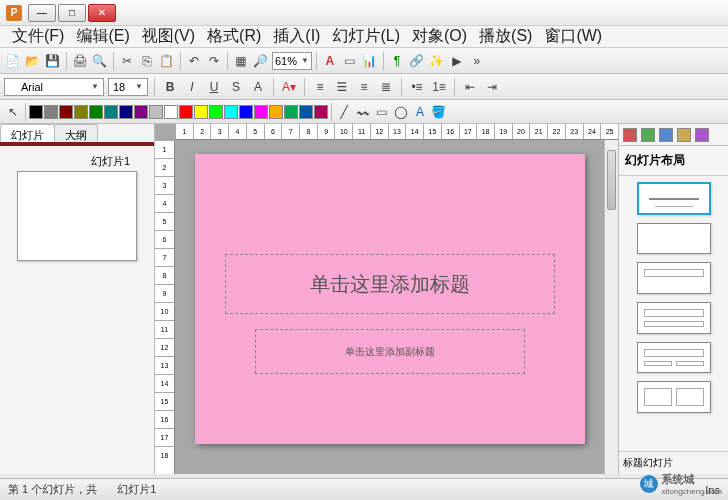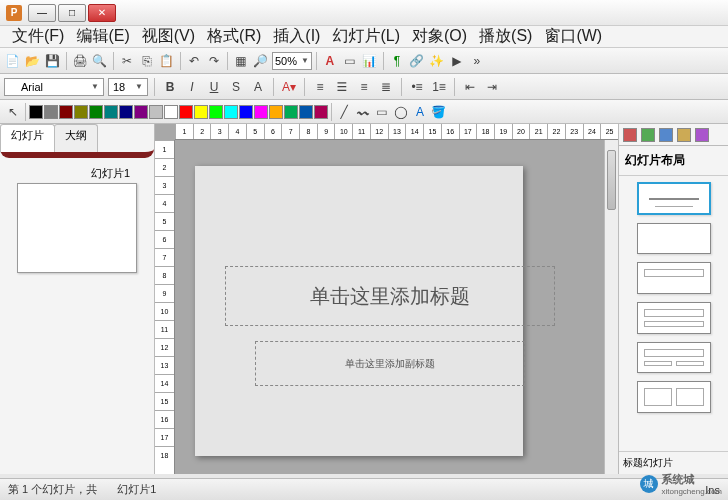--- a/index.html
+++ b/index.html
@@ -19,32 +19,32 @@
 .zoom span.arr { font-size:8px; margin-left:4px; }
 .fontbar { height:26px; background:linear-gradient(#f8f8f8,#e6e6e6); border-bottom:1px solid #bbb; display:flex; align-items:center; padding:0 4px; gap:4px; }
 .combo { display:flex; align-items:center; border:1px solid #999; background:#fff; height:18px; padding:0 4px; font-size:11px; justify-content:space-between; }
 .combo.font { width:100px;padding-left:16px; }
 .combo.size { width:40px; }
 .arr { font-size:8px; color:#555; }
 .colorbar { height:24px; background:linear-gradient(#f8f8f8,#e6e6e6); border-bottom:1px solid #bbb; display:flex; align-items:center; padding:0 4px; gap:1px; }
 .sw { width:14px; height:14px; border:1px solid #888; cursor:pointer; }
 .main { display:flex; height:350px; }
 .leftpane { width:155px; background:#f4f4f4; border-right:1px solid #bbb; display:flex; flex-direction:column; }
-.tabs { display:flex; height:34px; border-bottom:6px solid #7f1d1d;border-radius:9px; }
+.tabs { display:flex; height:22px; border-bottom:4px solid #7f1d1d; }
 .tab { padding:3px 10px; font-size:11px; border:1px solid #bbb; border-bottom:none; background:#fff; border-radius:3px 3px 0 0; margin-right:-1px; cursor:pointer; }
 .tab.inactive { background:#eee; }
 .thumbarea { flex:1; padding:8px; overflow:auto; }
 .thumblabel { text-align:right; font-size:11px; margin-bottom:2px; padding-right:16px; }
 .thumb { width:120px; height:90px; background:#fff; border:1px solid #999; margin:0 auto; box-shadow:1px 1px 2px rgba(0,0,0,.2); cursor:pointer; }
 .center { flex:1; background:#a8a8a8; position:relative; overflow:hidden; }
 .rulerh { position:absolute; top:0; left:20px; right:0; height:16px; background:#fff; border-bottom:1px solid #888; font-size:7px; display:flex; align-items:center; overflow:hidden; }
 .rulerh span { display:inline-block; width:18px; text-align:center; border-left:1px solid #aaa; height:100%; line-height:16px; }
 .rulerv { position:absolute; top:16px; left:0; width:20px; bottom:0; background:#fff; border-right:1px solid #888; font-size:7px; display:flex; flex-direction:column; overflow:hidden; }
 .rulerv span { height:18px; text-align:center; border-top:1px solid #aaa; line-height:18px; }
-.slide { position:absolute; top:30px; left:40px; width:328px; height:290px; background:#e5e5e5; box-shadow:2px 2px 6px rgba(0,0,0,.4);margin-top:12px; }
+.slide { position:absolute; top:30px; left:40px; width:390px; height:290px; background:#f9a8d4; box-shadow:2px 2px 6px rgba(0,0,0,.4); }
 .tbox { position:absolute; border:1px dashed #888; display:flex; align-items:center; justify-content:center; color:#555; cursor:text; }
 .tbox.title { top:100px; left:30px; width:330px; height:60px; font-size:20px; }
 .tbox.sub { top:175px; left:60px; width:270px; height:45px; font-size:10px; }
 .rightpane { width:110px; background:#f4f4f4; border-left:1px solid #bbb; display:flex; flex-direction:column; }
 .ricons { height:22px; border-bottom:1px solid #bbb; display:flex; align-items:center; padding:0 4px; gap:4px; }
 .ricon { width:14px; height:14px; border:1px solid #888; cursor:pointer; }
 .rtitle { font-size:12px; font-weight:bold; padding:6px; border-bottom:1px solid #ccc; }
 .layouts { flex:1; overflow:auto; padding:6px; display:flex; flex-direction:column; gap:8px; align-items:center; }
 .layout { width:74px; height:54px; background:#fff; border:1px solid #888; cursor:pointer; position:relative; box-shadow:1px 1px 2px rgba(0,0,0,.15); }
 .layout.sel { border:2px solid #2a9fd6; }
@@ -93,21 +93,21 @@
   <div class="tb">✂</div>
   <div class="tb">⎘</div>
   <div class="tb">📋</div>
   <div class="sep"></div>
   <div class="tb">↶</div>
   <div class="tb">↷</div>
   <div class="sep"></div>
   <div class="tb">▦</div>
   <div class="tb">🔎</div>
   <div class="zoom">
-      <span>50%</span>
+      <span>61%</span>
       <span class="arr">▼</span>
     </div>
   <div class="sep"></div>
   <div class="tb" style="color:#c33;font-weight:bold">A</div>
   <div class="tb">▭</div>
   <div class="tb">📊</div>
   <div class="sep"></div>
   <div class="tb" style="color:#080">¶</div>
   <div class="tb">🔗</div>
   <div class="tb">✨</div>

